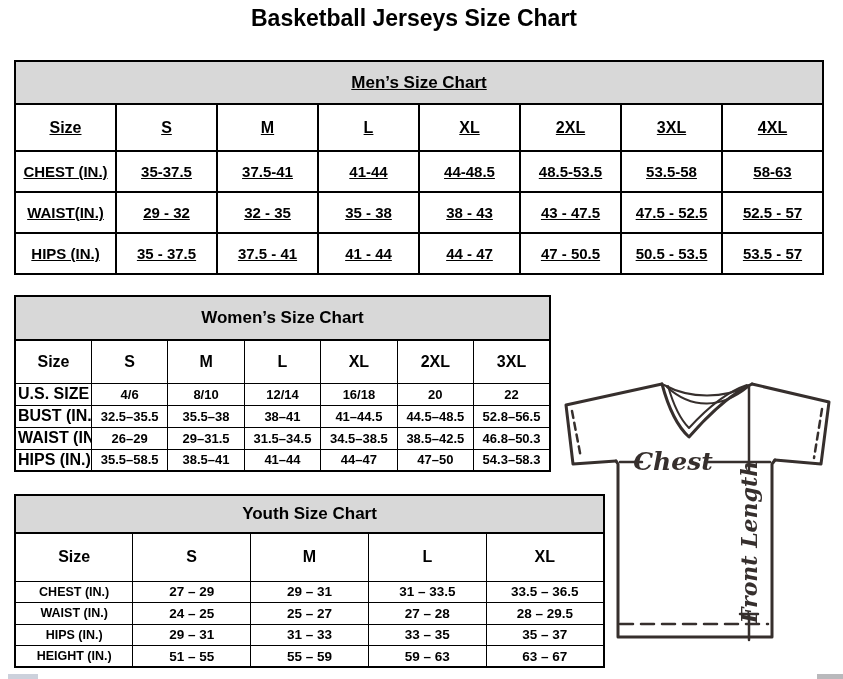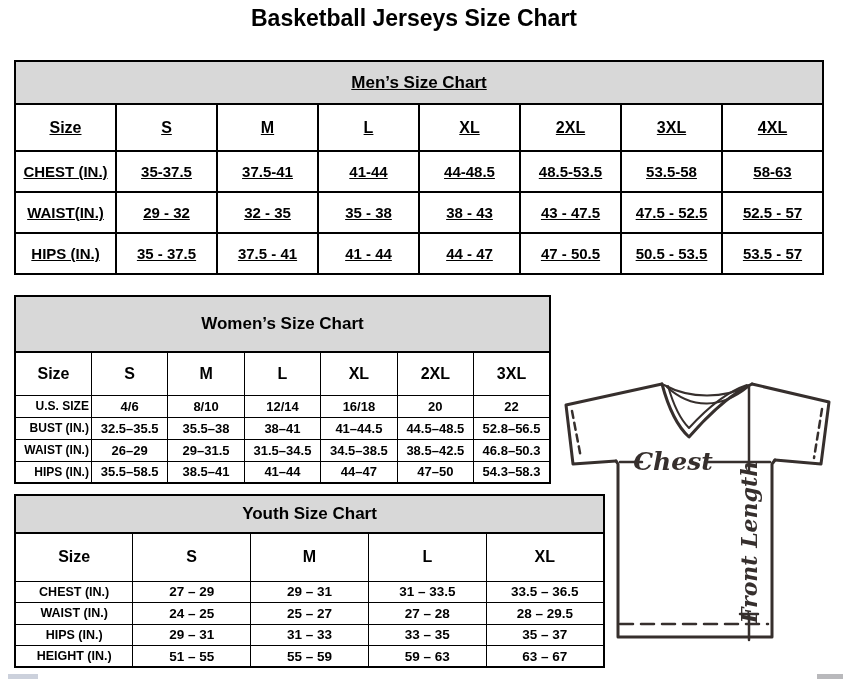--- a/index.html
+++ b/index.html
@@ -33,24 +33,24 @@
   #mens td { border: 2px solid #000; text-decoration: underline; }
   #mens tr.band-row { height: 43px; }
   #mens tr.head-row { height: 47px; font-size: 16px; }
   #mens tr.data-row { height: 41px; font-size: 15px; }
   #mens tr.head-row td:first-child { width: 14.4%; }
 
   
   #womens { left: 14px; top: 295px; width: 537px; border: 2px solid #000; }
   #womens td { border: 1px solid #000; }
   #womens td.band { border-bottom-width: 2px; }
-  #womens tr.band-row { height: 56px; }
+  #womens tr.band-row { height: 44px; }
   #womens tr.head-row { height: 43px; font-size: 16px; }
   #womens tr.data-row { height: 22px; font-size: 13px; }
-  #womens tr.data-row td.rowlabel { font-size: 12px; text-align: right; }
+  #womens tr.data-row td.rowlabel { font-size: 16px; }
   #womens tr.head-row td:first-child { width: 16.5%; }
 
   
   #youth { left: 14px; top: 494px; width: 591px; border: 2px solid #000; }
   #youth td { border: 1px solid #000; }
   #youth td.band { border-bottom-width: 2px; }
   #youth tr.band-row { height: 38px; }
   #youth tr.head-row { height: 48px; font-size: 16px; }
   #youth tr.data-row { height: 21.5px; font-size: 13.5px; }
   #youth tr.data-row td.rowlabel { font-size: 12.5px; }

